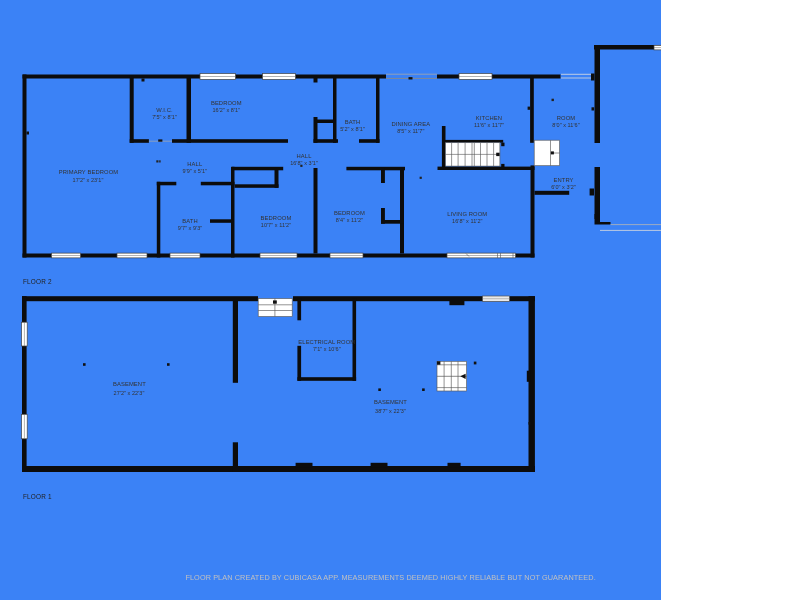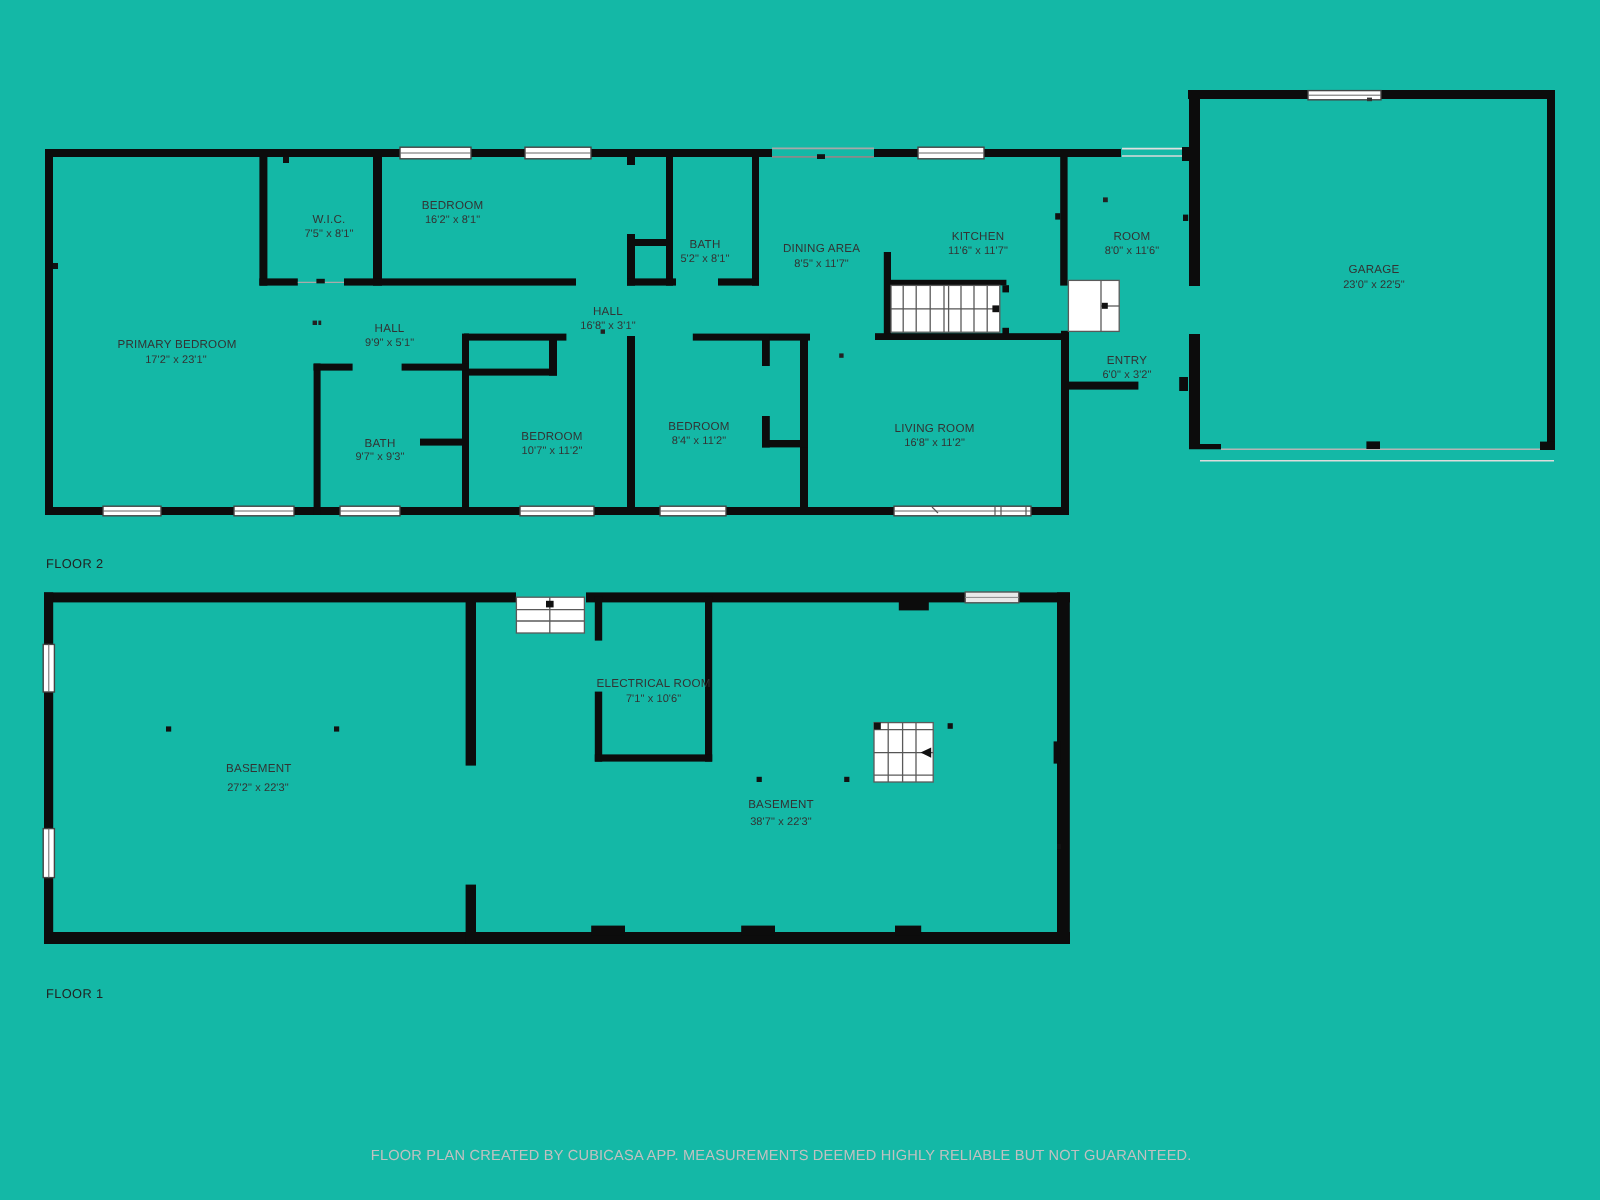--- a/index.html
+++ b/index.html
@@ -1,16 +1,16 @@
 <!DOCTYPE html>
 <html><head>
 <meta charset="utf-8">
 <style>
   html,body{margin:0;padding:0;background:#fff;}
-  .page{width:800px;height:600px;position:relative;overflow:hidden;background:#14b8a6;}
+  .page{width:661px;height:600px;position:relative;overflow:hidden;background:#3b82f6;}
   svg{display:block;}
   text{font-family:"Liberation Sans",sans-serif;fill:#333;}
   .rn{font-size:5.8px;letter-spacing:.12px;}
   .rd{font-size:5.5px;letter-spacing:.05px;}
   .fl{font-size:6.4px;fill:#222;letter-spacing:.2px;}
   .ft{font-size:7.3px;fill:#c1c1c1;letter-spacing:.1px;}
 </style>
 </head>
 <body>
 <div class="page">

